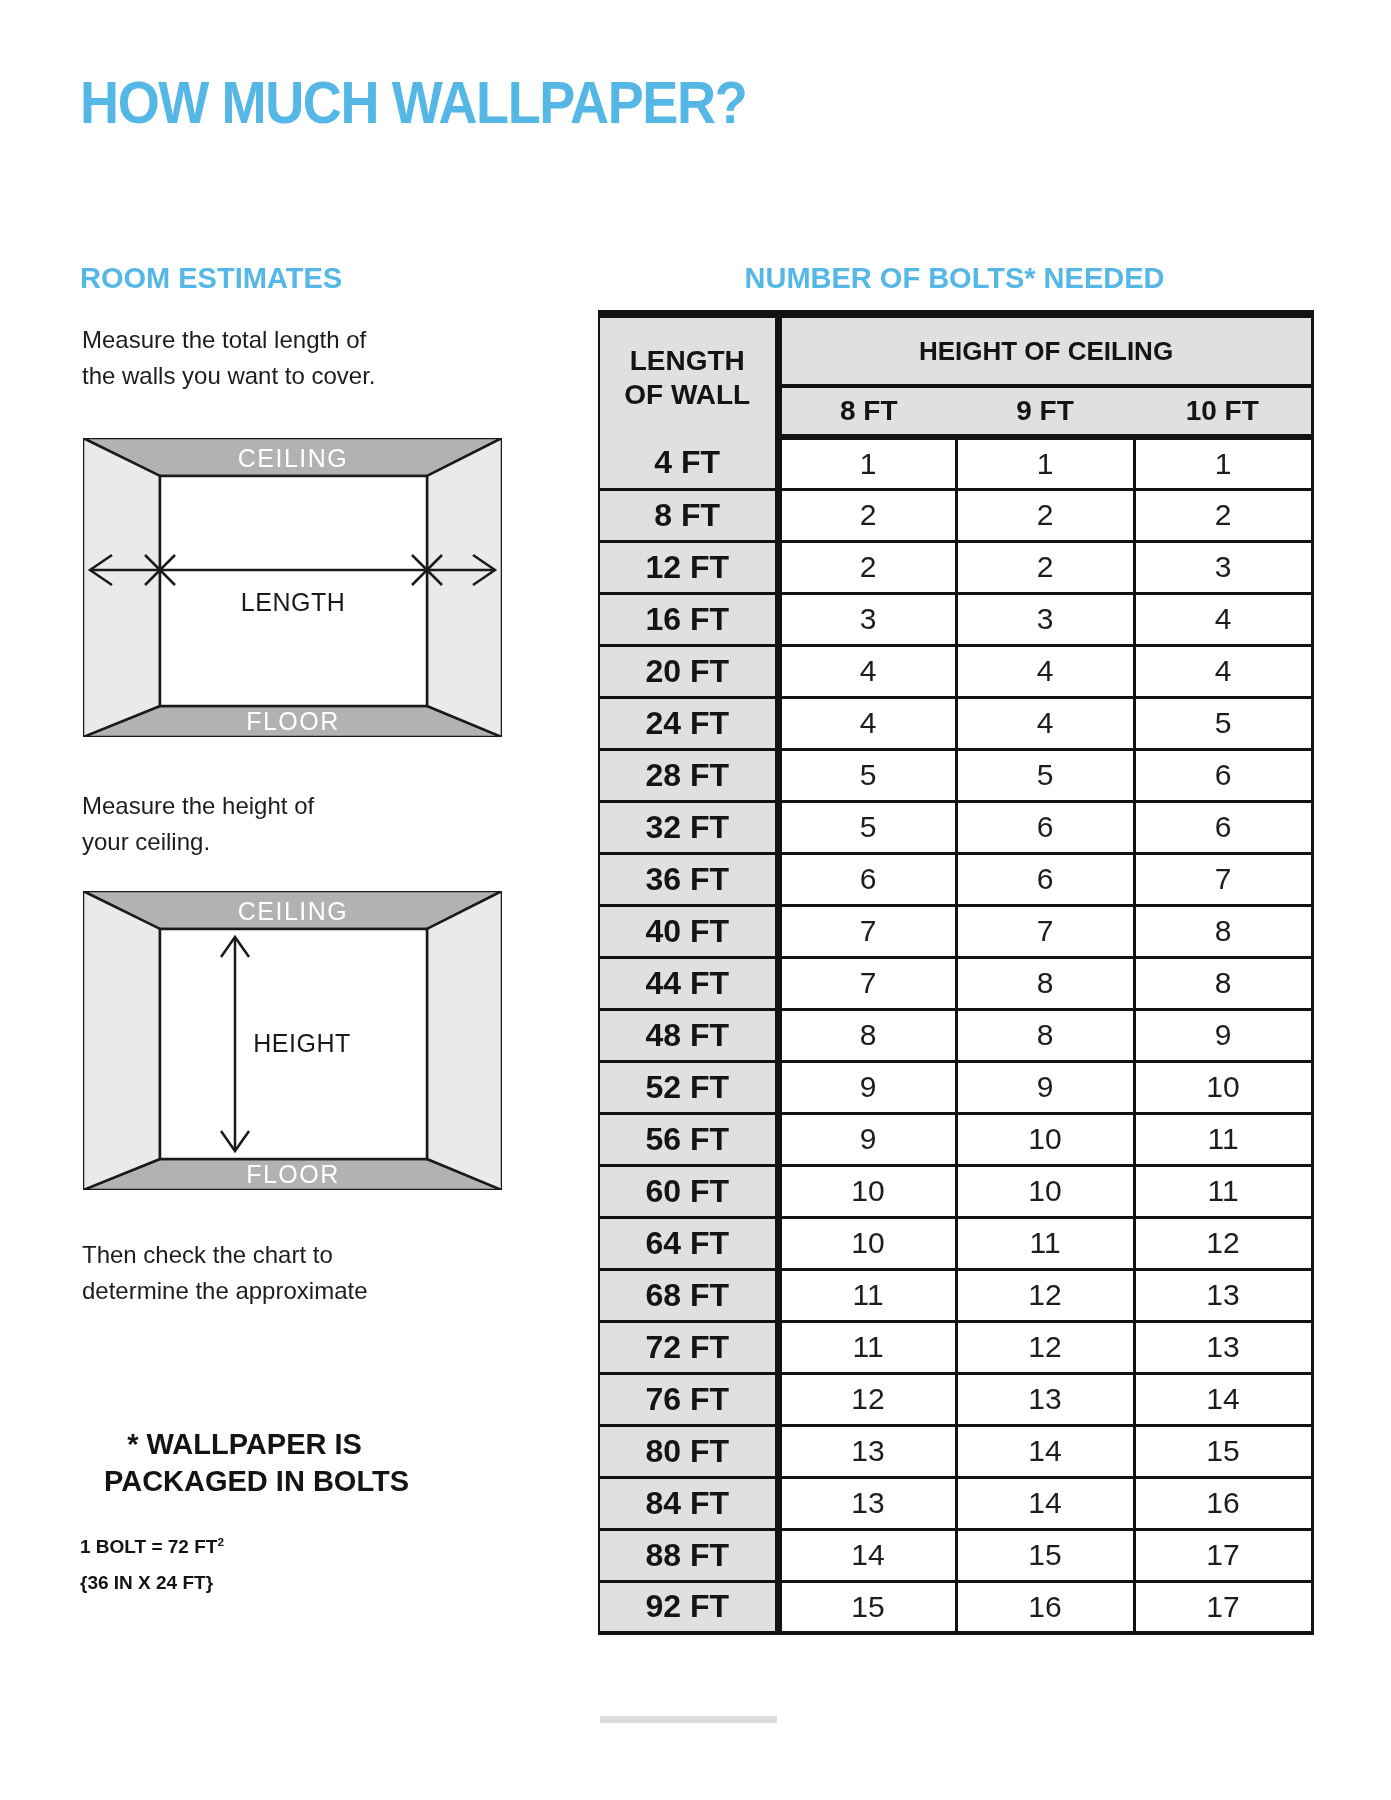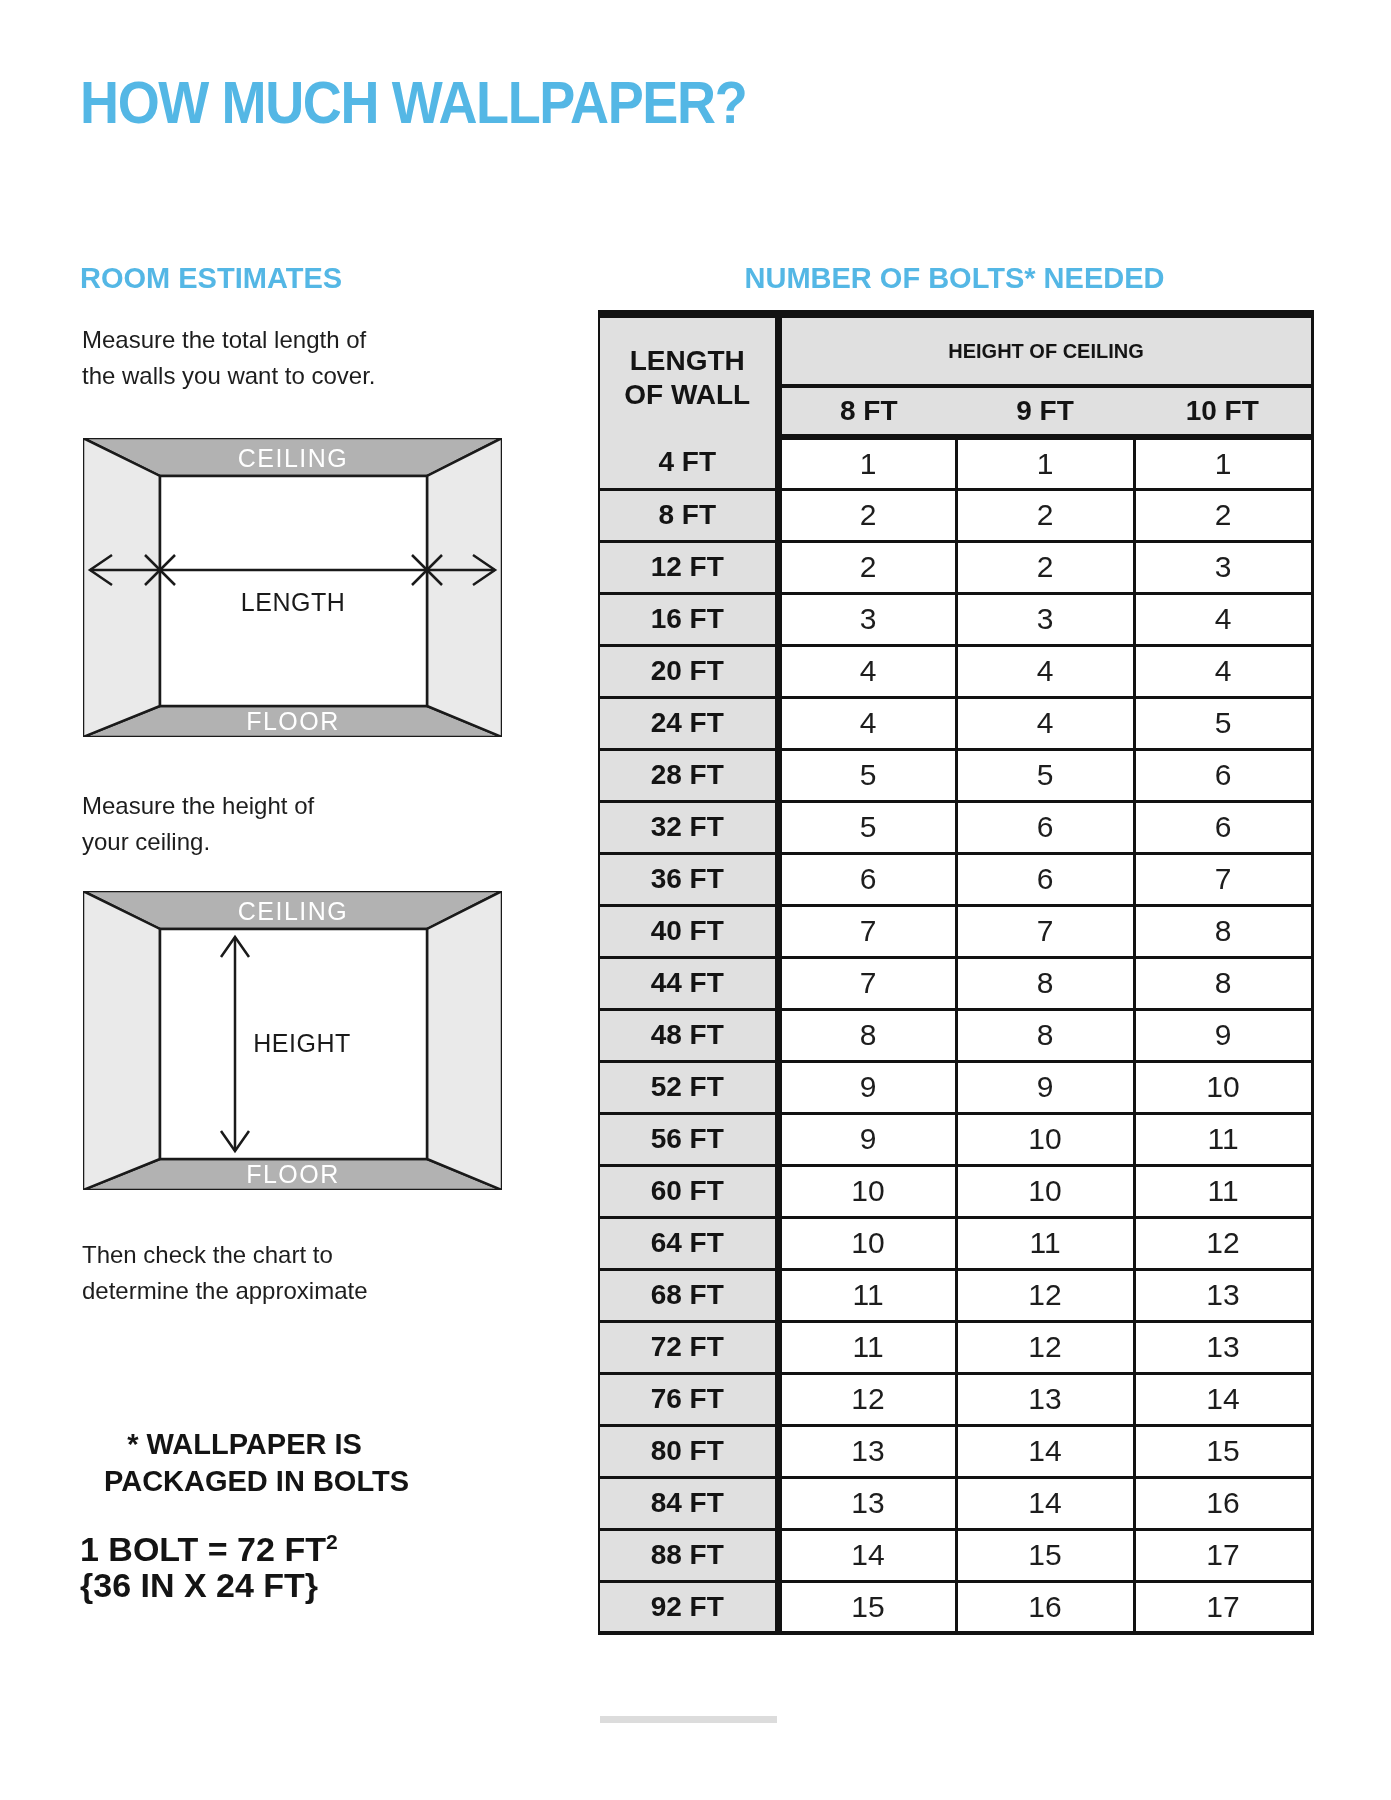--- a/index.html
+++ b/index.html
@@ -20,21 +20,21 @@
   .section-heading {
     font-size:29px; font-weight:bold; color:#54b7e5; white-space:nowrap;
   }
   .left-heading { left:80px; top:262px; }
   .table-heading { left:598px; top:262px; width:713px; text-align:center; }
 
   .body-text { left:82px; font-size:24px; line-height:36px; color:#1d1d1d; }
 
   .footnote { left:80px; top:1426px; font-size:29px; font-weight:bold; line-height:37px; color:#141414;text-align:center; }
   .footnote .indent { padding-left:24px; }
-  .bolt-info { left:80px; top:1524px; font-size:34px; font-weight:bold; line-height:36px; color:#141414; }
+  .bolt-info { left:80px; top:1524px; font-size:19px; font-weight:bold; line-height:36px; color:#141414; }
   .bolt-info sup { font-size:0.62em; vertical-align:super; }
 
   .diagram { position:absolute; width:419px; height:299px; }
   .diagram svg { display:block; }
   .diagram text { font-family:"Liberation Sans","DejaVu Sans",sans-serif; }
   .diag-room-label { font-size:25px; fill:#ffffff; letter-spacing:1.5px; }
   .diag-measure-label { font-size:25px; fill:#1a1a1a; letter-spacing:0.5px; }
 
   table.bolts {
     position:absolute; left:598px; top:310px; width:713px;
@@ -42,29 +42,29 @@
     border-top:8px solid #121212; border-left:2px solid #121212;
     border-right:3px solid #121212; border-bottom:4px solid #121212;
   }
   table.bolts th, table.bolts td { text-align:center; vertical-align:middle; padding:0; }
   th.corner {
     background:#e0e0e0; border-right:7px solid #121212;
     font-size:28px; font-weight:bold; line-height:34px; color:#141414;
   }
   th.group {
     background:#e0e0e0; border-bottom:4px solid #121212; height:72px;
-    font-size:20px; font-weight:bold; color:#141414;
+    font-size:26px; font-weight:bold; color:#141414;
   }
   th.sub {
     background:#e0e0e0; border-bottom:6px solid #121212; height:51px;
     font-size:28px; font-weight:bold; color:#141414;
   }
   tbody.rows th {
     background:#e0e0e0; border-right:7px solid #121212; border-bottom:3px solid #121212;
-    font-size:28px; font-weight:bold; color:#141414; height:52px;
+    font-size:32px; font-weight:bold; color:#141414; height:52px;
   }
   tbody.rows td {
     border:3px solid #121212; font-size:30px; font-weight:normal; color:#1d1d1d;
   }
   .table-shadow { left:600px; top:1716px; width:177px; height:7px; background:#dcdcdc; }
 </style>
 </head>
 <body>
 
 <div class="page">

